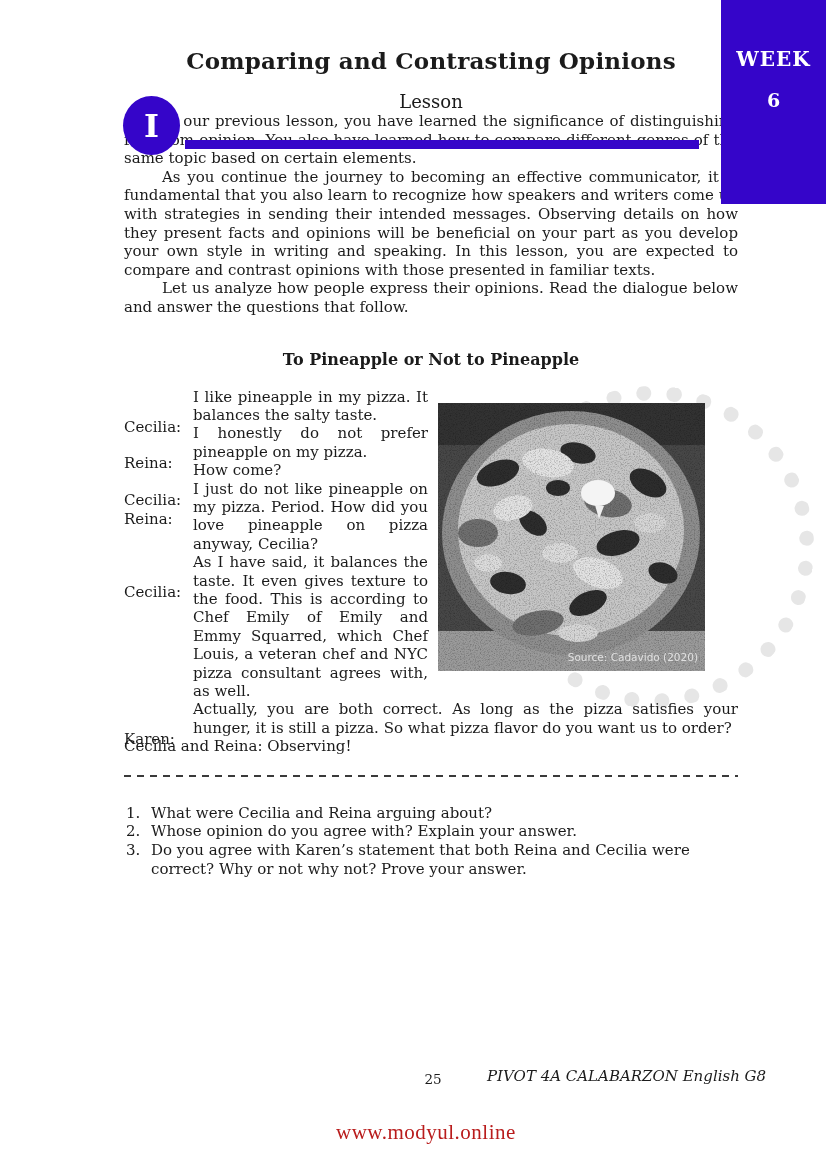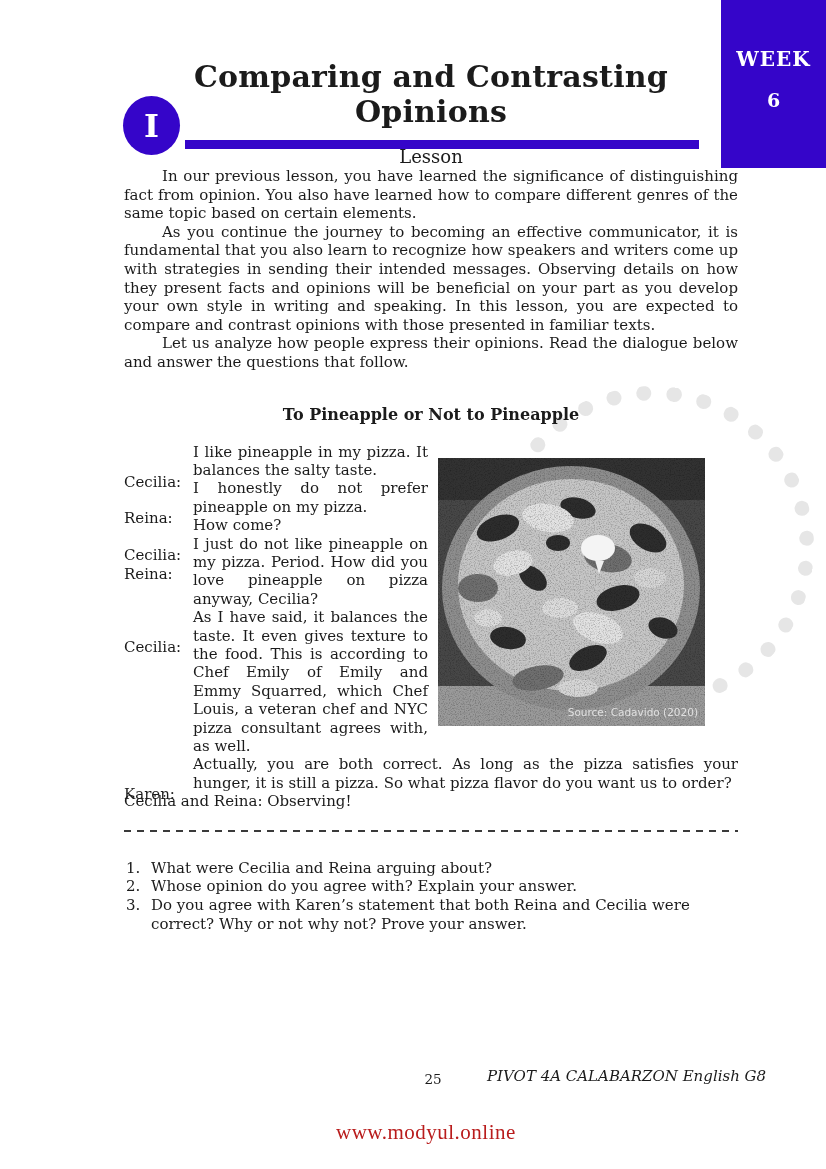--- a/index.html
+++ b/index.html
@@ -7,39 +7,39 @@
     position:relative;
     width:826px;height:1169px;
     background:#ffffff;
     font-family:"DejaVu Serif","Liberation Serif",serif;
     color:#1b1b1b;
     overflow:hidden;
   }
   
   .week-badge{
     position:absolute;top:0;right:0;
-    width:105px;height:168px;
+    width:105px;height:204px;
     display:flex;flex-direction:column;align-items:center;
     z-index:3;
   }
   .week-badge .wk{
     margin-top:47px;
     color:#fff;font-weight:bold;font-size:20px;letter-spacing:1px;
   }
   .week-badge .wknum{
     margin-top:18px;
     color:#fff;font-weight:bold;font-size:19px;
   }
   
   .content{
     position:absolute;left:124px;top:0;width:614px;z-index:2;
   }
   h1.title{
-    margin:16px;padding-top:43px;
-    font-size:30px;font-weight:bold;text-align:center;
+    margin:4px;padding-top:43px;
+    font-size:23px;font-weight:bold;text-align:center;
     letter-spacing:.2px;
   }
   .subtitle{
     margin-top:17px;
     font-size:18px;text-align:center;
   }
   .section-circle{
     position:absolute;left:123px;top:96px;
     width:57px;height:59px;border-radius:50%;
     display:flex;align-items:center;justify-content:center;

